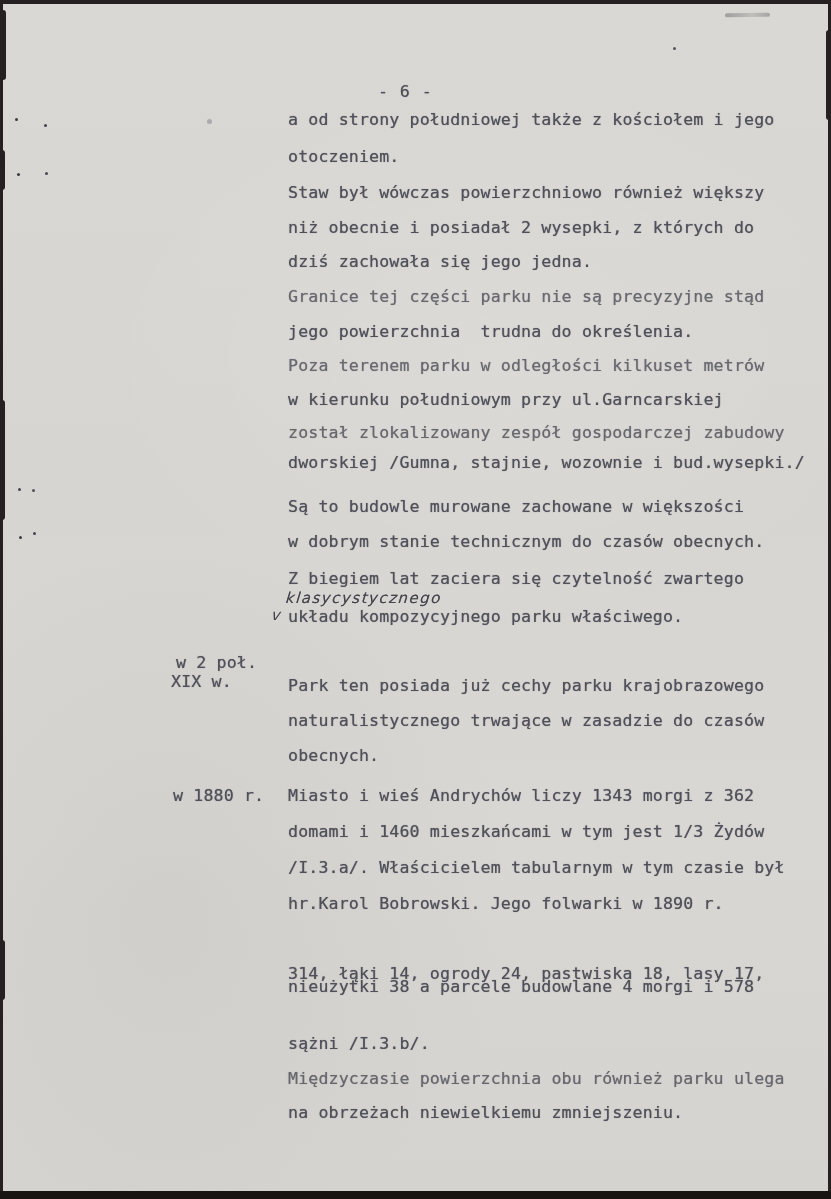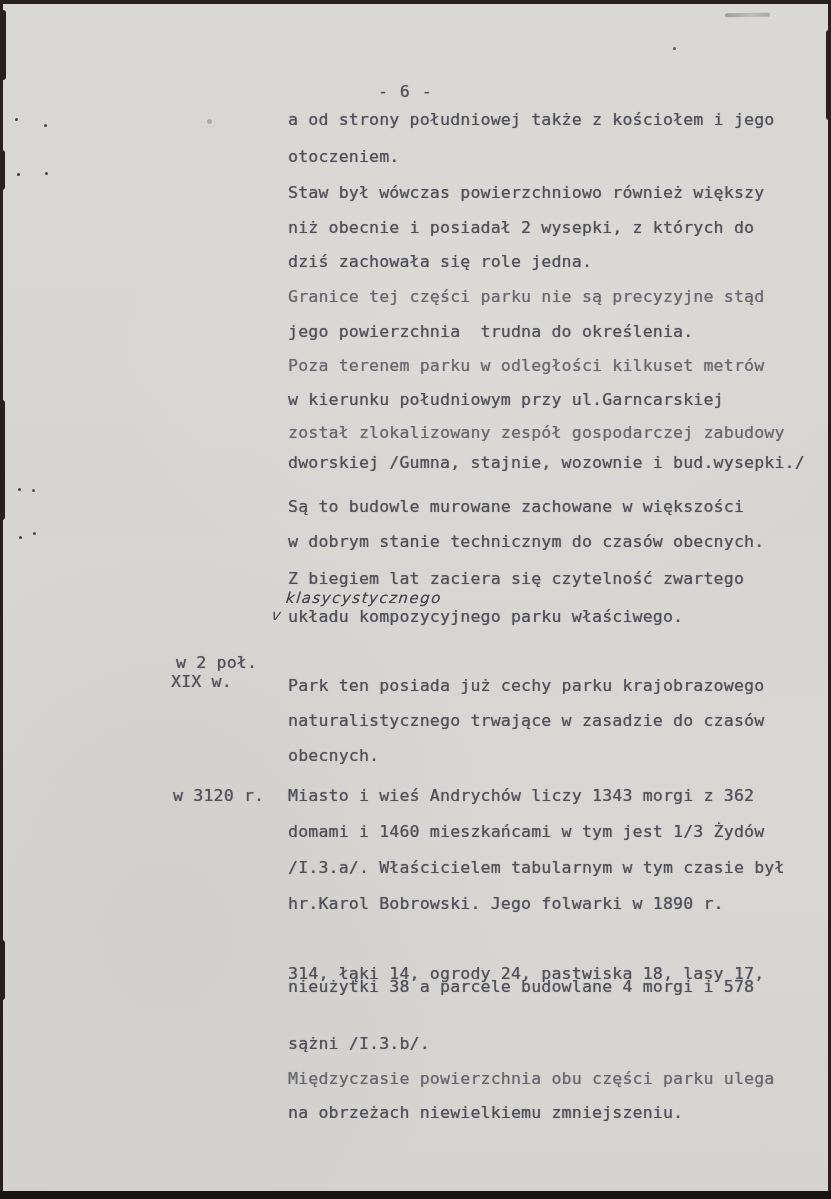--- a/index.html
+++ b/index.html
@@ -77,21 +77,21 @@
   <div class="edge-blob blob5"></div>
   <div class="specks"></div>
   <div class="smudge"></div>
 
   <div class="pageno">- 6 -</div>
 
   <div class="tline" style="top:110px">a od strony południowej także z kościołem i jego</div>
   <div class="tline" style="top:147px">otoczeniem.</div>
   <div class="tline" style="top:183px">Staw był wówczas powierzchniowo również większy</div>
   <div class="tline" style="top:218px">niż obecnie i posiadał 2 wysepki, z których do</div>
-  <div class="tline" style="top:252px">dziś zachowała się role jedna.</div>
+  <div class="tline" style="top:252px">dziś zachowała się jego jedna.</div>
   <div class="tline faded" style="top:287px">Granice tej części parku nie są precyzyjne stąd</div>
   <div class="tline" style="top:322px">jego powierzchnia  trudna do określenia.</div>
   <div class="tline faded" style="top:356px">Poza terenem parku w odległości kilkuset metrów</div>
   <div class="tline" style="top:390px">w kierunku południowym przy ul.Garncarskiej</div>
   <div class="tline faded" style="top:423px">został zlokalizowany zespół gospodarczej zabudowy</div>
   <div class="tline" style="top:453px">dworskiej /Gumna, stajnie, wozownie i bud.wysepki./</div>
   <div class="tline" style="top:497px">Są to budowle murowane zachowane w większości</div>
   <div class="tline" style="top:532px">w dobrym stanie technicznym do czasów obecnych.</div>
   <div class="tline" style="top:569px">Z biegiem lat zaciera się czytelność zwartego</div>
   <div class="tline" style="top:607px">układu kompozycyjnego parku właściwego.</div>
@@ -99,25 +99,25 @@
   <div class="handw">klasycystycznego</div>
   <div class="caret">v</div>
 
   <div class="mlabel" style="top:653px;left:176px">w 2 poł.</div>
   <div class="mlabel" style="top:672px;left:171px">XIX w.</div>
 
   <div class="tline" style="top:676px">Park ten posiada już cechy parku krajobrazowego</div>
   <div class="tline" style="top:711px">naturalistycznego trwające w zasadzie do czasów</div>
   <div class="tline" style="top:746px">obecnych.</div>
 
-  <div class="mlabel" style="top:786px;left:173px">w 3120 r.</div>
+  <div class="mlabel" style="top:786px;left:173px">w 1880 r.</div>
 
   <div class="tline" style="top:786px">Miasto i wieś Andrychów liczy 1343 morgi z 362</div>
   <div class="tline" style="top:822px">domami i 1460 mieszkańcami w tym jest 1/3 Żydów</div>
   <div class="tline" style="top:858px">/I.3.a/. Właścicielem tabularnym w tym czasie był</div>
   <div class="tline" style="top:894px">hr.Karol Bobrowski. Jego folwarki w 1890 r.</div>
   <div class="tline" style="top:964px">314, łąki 14, ogrody 24, pastwiska 18, lasy 17,</div>
   <div class="tline" style="top:977px">nieużytki 38 a parcele budowlane 4 morgi i 578</div>
   <div class="tline" style="top:1034px">sążni /I.3.b/.</div>
-  <div class="tline faded" style="top:1069px">Międzyczasie powierzchnia obu części parku ulega</div>
+  <div class="tline faded" style="top:1069px">Międzyczasie powierzchnia obu również parku ulega</div>
   <div class="tline" style="top:1103px">na obrzeżach niewielkiemu zmniejszeniu.</div>
 
 </div>
 
 </body></html>

